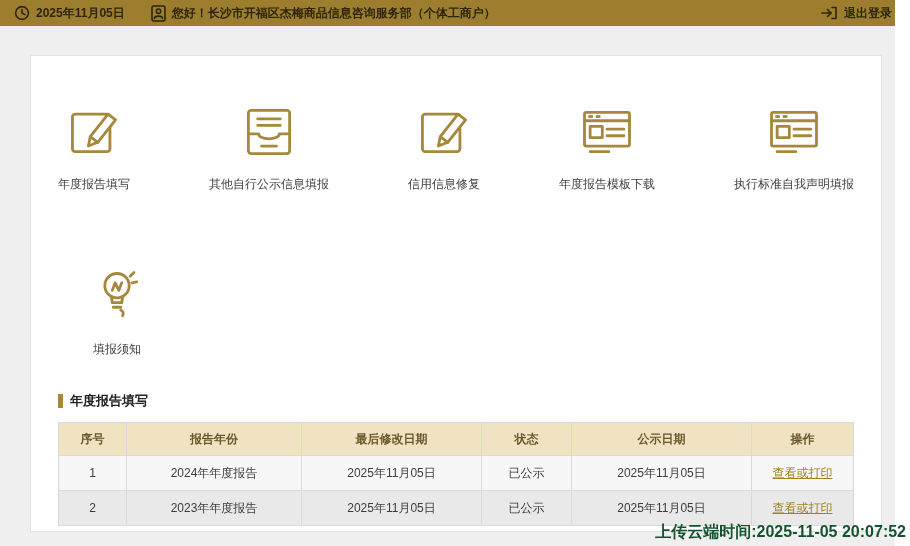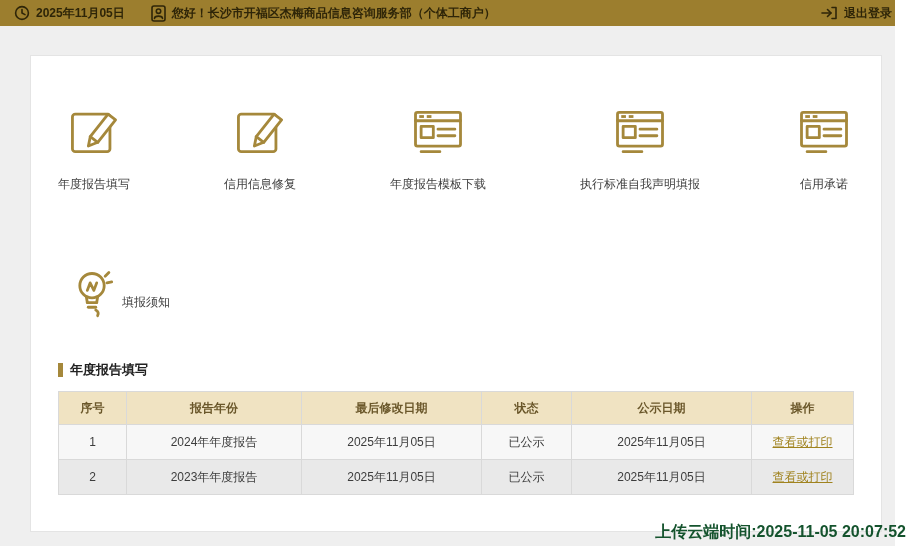--- a/index.html
+++ b/index.html
@@ -27,21 +27,21 @@
     border:1px solid #e4e4e4;box-sizing:border-box;padding:0 27px;z-index:2;
   }
   
   .qa-row{display:flex;justify-content:space-between;margin-top:42px}
   .qa-item{display:flex;flex-direction:column;align-items:center;cursor:pointer}
   .qa-icon{height:64px;display:flex;align-items:flex-end;justify-content:center}
   .qa-icon svg{stroke:#a5883b;fill:none;stroke-width:3;stroke-linecap:round;stroke-linejoin:round}
   .qa-label{margin-top:14px;font-size:12px;color:#404040;white-space:nowrap}
   
   .notice-row{margin-top:70px;display:flex}
-  .notice-item{display:flex;flex-direction:row;align-items:center;cursor:pointer;margin-left:4px}
+  .notice-item{display:flex;flex-direction:column;align-items:center;cursor:pointer;margin-left:29px}
   
   .section-header{margin-top:34px;display:flex;align-items:center;font-size:13px;font-weight:700;color:#222}
   .accent-bar{width:5px;height:14px;background:#a5883b;margin-right:7px}
   
   table{width:100%;border-collapse:collapse;margin-top:12px;font-size:12px;table-layout:fixed}
   th{background:#f0e3c2;color:#6a572a;font-weight:700;height:30px;border:1px solid #d9d9d9;text-align:center}
   td{height:32px;text-align:center;border:1px solid #d9d9d9;color:#3c3c3c}
   tbody tr.row-odd{background:#f7f7f7}
   tbody tr.row-even{background:#e9e9e9}
   .view-link{color:#a0831f;text-decoration:underline;cursor:pointer}
@@ -88,20 +88,31 @@
       <span class="qa-icon">
         <svg width="60" height="60" viewBox="0 0 64 64">
             <rect x="9" y="13" width="40" height="40" rx="3"></rect>
             <path d="M26 47 L28 37 L47 13 L55 19 L36 43 Z" fill="#ffffff"></path>
             <path d="M28 37 L36 43"></path>
           </svg>
       </span>
       <span class="qa-label">年度报告填写</span>
     </div>
 
+    <div class="qa-item">
+      <span class="qa-icon">
+        <svg width="60" height="60" viewBox="0 0 64 64">
+            <rect x="10" y="9" width="44" height="46" rx="3"></rect>
+            <path d="M20 18 H44 M20 25 H44"></path>
+            <path d="M10 34 H21 C21 41 43 41 43 34 H54"></path>
+            <path d="M24 47 H40"></path>
+          </svg>
+      </span>
+      <span class="qa-label">其他自行公示信息填报</span>
+    </div>
 
     <div class="qa-item">
       <span class="qa-icon">
         <svg width="60" height="60" viewBox="0 0 64 64">
             <rect x="9" y="13" width="40" height="40" rx="3"></rect>
             <path d="M26 47 L28 37 L47 13 L55 19 L36 43 Z" fill="#ffffff"></path>
             <path d="M28 37 L36 43"></path>
           </svg>
       </span>
       <span class="qa-label">信用信息修复</span>
@@ -131,34 +142,20 @@
             <rect x="12" y="14" width="5" height="3" fill="#a5883b" stroke="none"></rect>
             <rect x="20" y="14" width="5" height="3" fill="#a5883b" stroke="none"></rect>
             <rect x="14" y="26" width="13" height="12"></rect>
             <path d="M32 29 H50 M32 36 H50"></path>
             <path d="M14 53 H34"></path>
           </svg>
       </span>
       <span class="qa-label">执行标准自我声明填报</span>
     </div>
 
-    <div class="qa-item">
-      <span class="qa-icon">
-        <svg width="60" height="60" viewBox="0 0 64 64">
-            <rect x="8" y="11" width="48" height="36" rx="2"></rect>
-            <path d="M8 20 H56"></path>
-            <rect x="12" y="14" width="5" height="3" fill="#a5883b" stroke="none"></rect>
-            <rect x="20" y="14" width="5" height="3" fill="#a5883b" stroke="none"></rect>
-            <rect x="14" y="26" width="13" height="12"></rect>
-            <path d="M32 29 H50 M32 36 H50"></path>
-            <path d="M14 53 H34"></path>
-          </svg>
-      </span>
-      <span class="qa-label">信用承诺</span>
-    </div>
 
   </div>
 
   <div class="notice-row">
     <div class="notice-item qa-item">
       <span class="qa-icon">
         <svg width="60" height="62" viewBox="0 0 64 66">
             <circle cx="32" cy="22" r="13"></circle>
             <path d="M27 27 l3 -8 l4 8 l3 -8"></path>
             <path d="M27 40 h10"></path>

